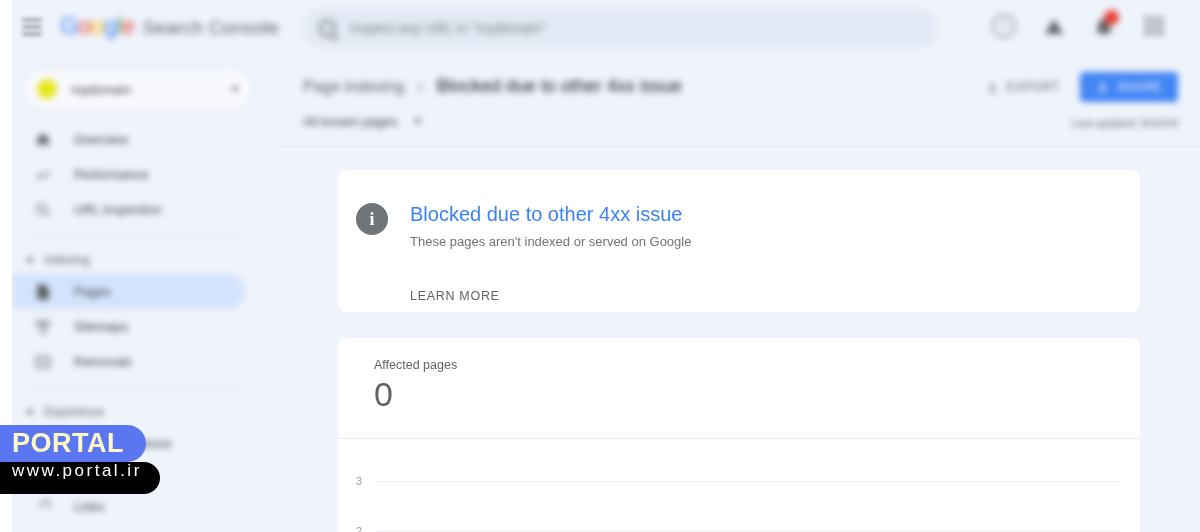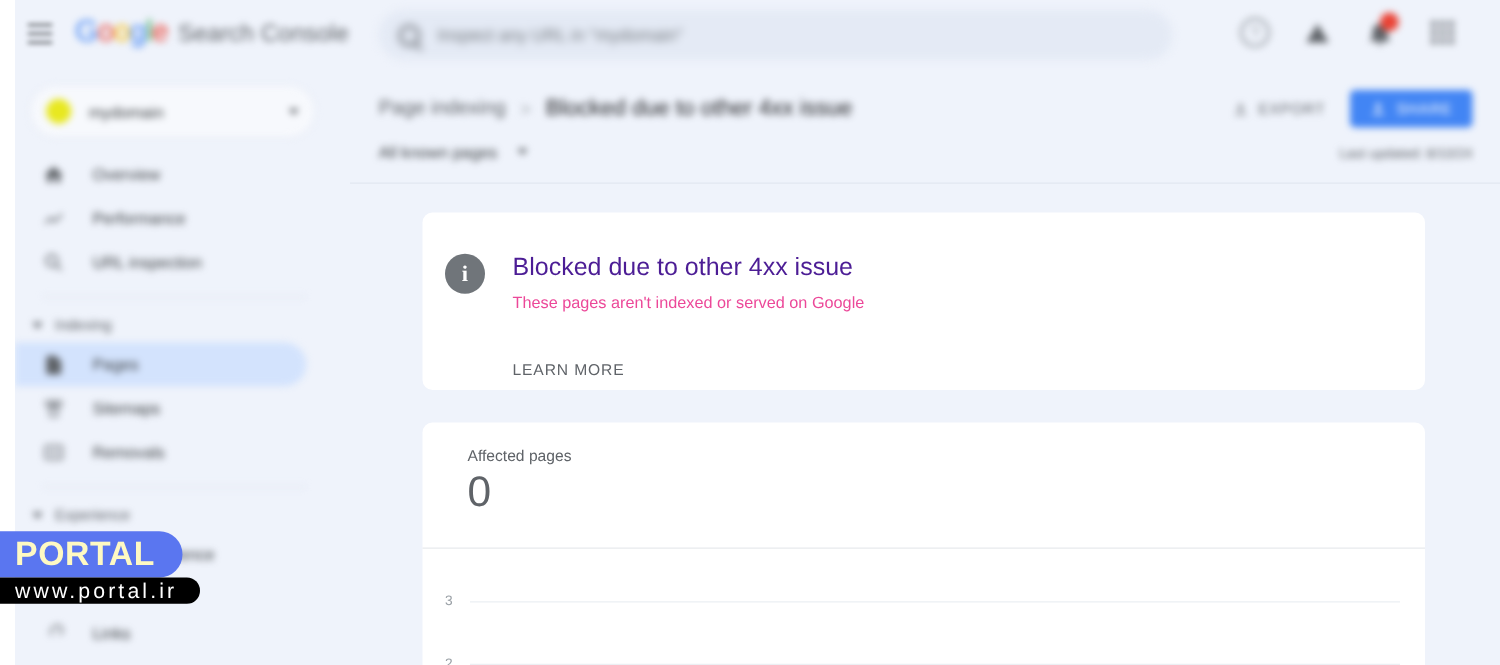--- a/index.html
+++ b/index.html
@@ -257,22 +257,22 @@
   }
   .info-circle {
     width: 32px; height: 32px; border-radius: 50%;
     background: #70757a;
     color: #ffffff;
     font-size: 18px; font-weight: 700;
     font-family: "Liberation Serif", serif;
     display: flex; align-items: center; justify-content: center;
     flex: 0 0 auto;
   }
-  .issue-title { font-size: 20px; color: #4c1d95; line-height: 1.15; }
-  .issue-sub { font-size: 13px; color: #ec4899; margin-top: 8px; }
+  .issue-title { font-size: 20px; color: #3b82f6; line-height: 1.15; }
+  .issue-sub { font-size: 13px; color: #737373; margin-top: 8px; }
   .learn-more {
     font-size: 12.5px; color: #5f6368;
     letter-spacing: 0.7px;
     margin-top: 40px;
   }
 
   .chart-head { padding: 20px 0 0 36px; }
   .metric-label { font-size: 12.5px; color: #5f6368; }
   .metric-value { font-size: 34px; color: #5f6368; font-weight: 400; margin-top: 4px; line-height: 1.1; }
   .chart-divider {
@@ -296,25 +296,25 @@
     border-radius: 0 19px 19px 0;
     padding: 0 22px 0 12px;
     display: flex; align-items: center;
   }
   .wm-top span {
     color: #fef9c3; font-size: 27px; font-weight: 700;
     letter-spacing: 0.5px; line-height: 1;
   }
   .wm-bot {
     left: 0; top: 462px;
-    height: 21px;
+    height: 32px;
     background: #000000;
     border-radius: 0 16px 16px 0;
     padding: 0 18px 0 12px;
-    display: flex; align-items: center;
+    display: flex; 
   }
   .wm-bot span {
     color: #ffffff; font-size: 17px; letter-spacing: 2.5px; line-height: 1;
   }
 </style>
 </head>
 <body>
 
 <div id="app">
 

